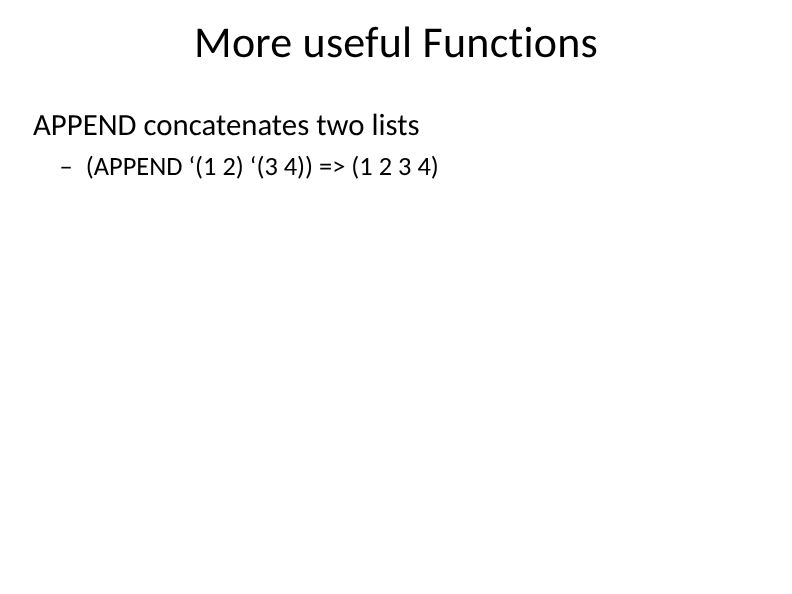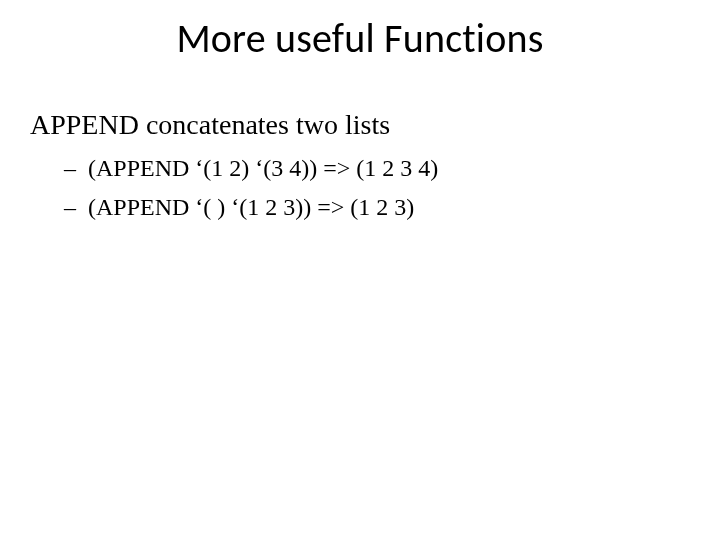--- a/index.html
+++ b/index.html
@@ -23,32 +23,31 @@
     top: 14px;
     left: 0;
     right: 0;
     text-align: center;
     font-size: 40px;
     font-weight: 400;
     letter-spacing: 0.2px;
   }
   .body {
     position: absolute;
-    top: 109px;
+    top: 96px;
     left: 30px;
     right: 30px;
-    font-family: Liberation Serif, serif;
   }
   .lead {
     font-size: 28px;
     font-weight: 400;
     margin: 0 0 4px 0;
   }
   .bullets {
-    margin: 10px;
+    margin: 0;
     padding: 0 0 0 48px;
     list-style: none;
   }
   .bullets li {
     font-size: 24px;
     line-height: 1.45;
     margin: 4px 0;
     position: relative;
   }
   .bullets li::before {
@@ -60,16 +59,15 @@
 </style>
 </head>
 <body>
 
 <div class="slide">
   <div class="title">More useful Functions</div>
   <div class="body">
     <p class="lead">APPEND concatenates two lists</p>
     <ul class="bullets">
       <li>(APPEND ‘(1 2) ‘(3 4)) =&gt; (1 2 3 4)</li>
-      <li>(APPEND ‘( ) ‘(1 2 3)) =&gt; (1 2 3)</li>
     </ul>
   </div>
 </div>
 
 </body></html>

